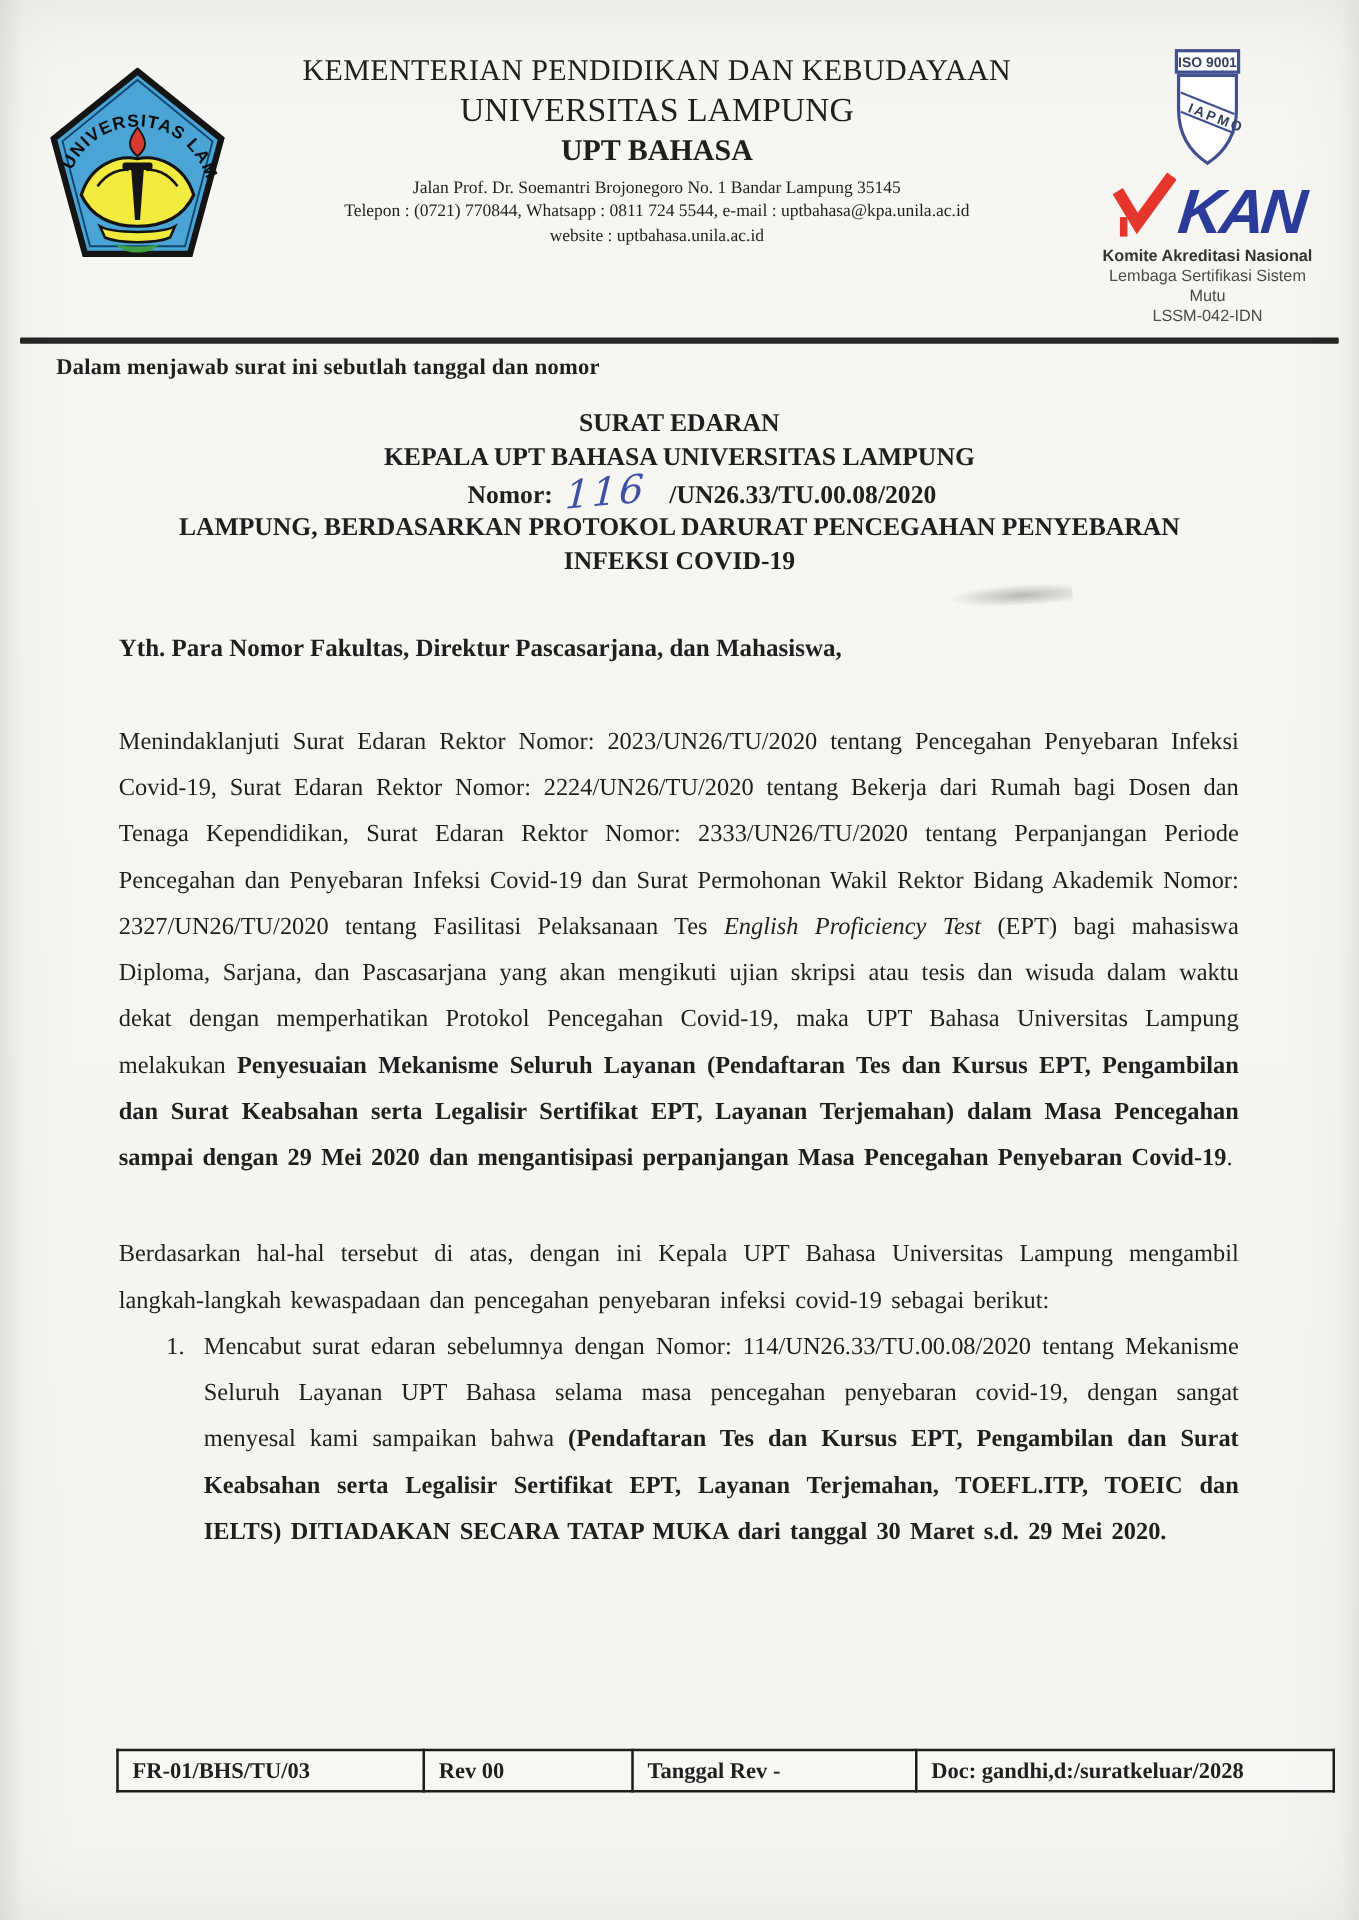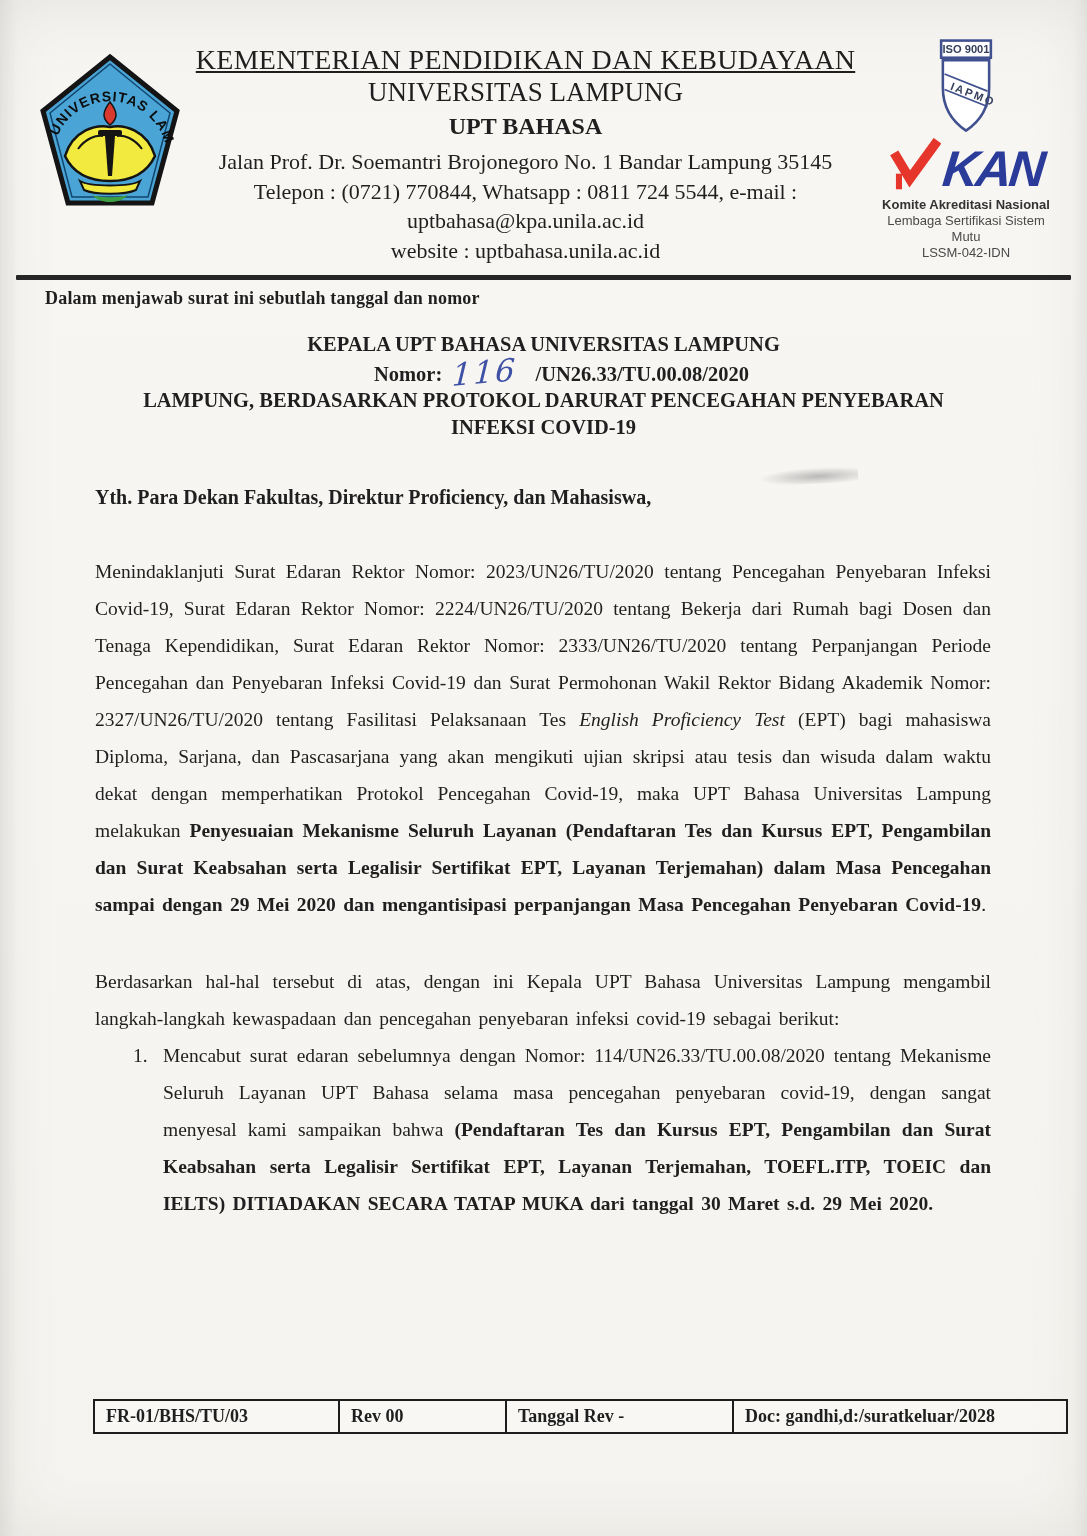--- a/index.html
+++ b/index.html
@@ -14,24 +14,24 @@
     overflow:hidden;
     font-family:"Liberation Serif", serif;
     color:#1f1f1f;
     box-shadow:inset 0 0 60px rgba(120,115,105,.12);
   }
 
   
   .letterhead{display:flex;align-items:flex-start;padding:36px 26px 0 40px;}
   .seal{width:140px;height:152px;flex:0 0 auto;margin-top:18px;}
   .head-center{flex:1 1 auto;text-align:center;padding:8px 6px 0 6px;}
-  .ministry{font-size:28px;line-height:1.15;letter-spacing:.3px;text-decoration:underline;}
+  .ministry{font-size:24px;line-height:1.15;letter-spacing:.3px;}
   .university{font-size:27px;line-height:1.2;}
   .unit{font-size:24px;font-weight:bold;line-height:1.25;margin-top:2px;}
-  .addr{font-size:22px;line-height:1.32;margin-top:1px;text-align:center;}
+  .addr{font-size:14px;line-height:1.32;margin-top:1px;text-align:center;}
   .addr.first{margin-top:6px;}
 
   .right-logos{width:190px;flex:0 0 auto;text-align:center;padding-top:2px;}
   .iso-shield-svg{width:96px;height:96px;display:block;margin:0 auto;}
   .kan-row{display:flex;align-items:flex-end;justify-content:center;margin-top:4px;}
   .kan-check{width:52px;height:54px;margin-right:2px;}
   .kan-text{
     font-family:"Liberation Sans", sans-serif;
     font-weight:bold;font-style:italic;
     font-size:50px;line-height:.9;
@@ -144,31 +144,32 @@
         <div class="r">Lembaga Sertifikasi Sistem Mutu</div>
         <div class="r">LSSM-042-IDN</div>
       </div>
     </div>
   </div>
 
   <div class="rule"></div>
   <div class="note">Dalam menjawab surat ini sebutlah tanggal dan nomor</div>
 
   <div class="title-block">
+    <div>SURAT EDARAN</div>
     <div>KEPALA UPT BAHASA UNIVERSITAS LAMPUNG</div>
     <div class="nomor-line">
       <span>Nomor:</span>
       <span class="handwritten">116</span>
       <span>/UN26.33/TU.00.08/2020</span>
     </div>
     <div>LAMPUNG, BERDASARKAN PROTOKOL DARURAT PENCEGAHAN PENYEBARAN</div>
     <div>INFEKSI COVID-19</div>
   </div>
 
-  <div class="recipient">Yth. Para Dekan Fakultas, Direktur Proficiency, dan Mahasiswa,</div>
+  <div class="recipient">Yth. Para Nomor Fakultas, Direktur Pascasarjana, dan Mahasiswa,</div>
   <div class="smudge"></div>
 
   <p class="body-par"><span>Menindaklanjuti Surat Edaran Rektor Nomor: 2023/UN26/TU/2020 tentang Pencegahan Penyebaran Infeksi Covid-19, Surat Edaran Rektor Nomor: 2224/UN26/TU/2020 tentang Bekerja dari Rumah bagi Dosen dan Tenaga Kependidikan, Surat Edaran Rektor Nomor: 2333/UN26/TU/2020 tentang Perpanjangan Periode Pencegahan dan Penyebaran Infeksi Covid-19 dan Surat Permohonan Wakil Rektor Bidang Akademik Nomor: 2327/UN26/TU/2020 tentang Fasilitasi Pelaksanaan Tes </span><span style="font-style: italic;">English Proficiency Test</span><span> (EPT) bagi mahasiswa Diploma, Sarjana, dan Pascasarjana yang akan mengikuti ujian skripsi atau tesis dan wisuda dalam waktu dekat dengan memperhatikan Protokol Pencegahan Covid-19, maka UPT Bahasa Universitas Lampung melakukan </span><span style="font-weight: bold;">Penyesuaian Mekanisme Seluruh Layanan (Pendaftaran Tes dan Kursus EPT, Pengambilan dan Surat Keabsahan serta Legalisir Sertifikat EPT, Layanan Terjemahan) dalam Masa Pencegahan sampai dengan 29 Mei 2020 dan mengantisipasi perpanjangan Masa Pencegahan Penyebaran Covid-19</span><span>.</span></p>
 
   <p class="body-par second">Berdasarkan hal-hal tersebut di atas, dengan ini Kepala UPT Bahasa Universitas Lampung mengambil langkah-langkah kewaspadaan dan pencegahan penyebaran infeksi covid-19 sebagai berikut:</p>
 
   <div class="list-item">
     <span class="list-num">1.</span>
     <span class="list-text"><span>Mencabut surat edaran sebelumnya dengan Nomor: 114/UN26.33/TU.00.08/2020 tentang Mekanisme Seluruh Layanan UPT Bahasa selama masa pencegahan penyebaran covid-19, dengan sangat menyesal kami sampaikan bahwa </span><span style="font-weight: bold;">(Pendaftaran Tes dan Kursus EPT, Pengambilan dan Surat Keabsahan serta Legalisir Sertifikat EPT, Layanan Terjemahan, TOEFL.ITP, TOEIC dan IELTS) DITIADAKAN SECARA TATAP MUKA dari tanggal 30 Maret s.d. 29 Mei 2020.</span></span>
   </div>

